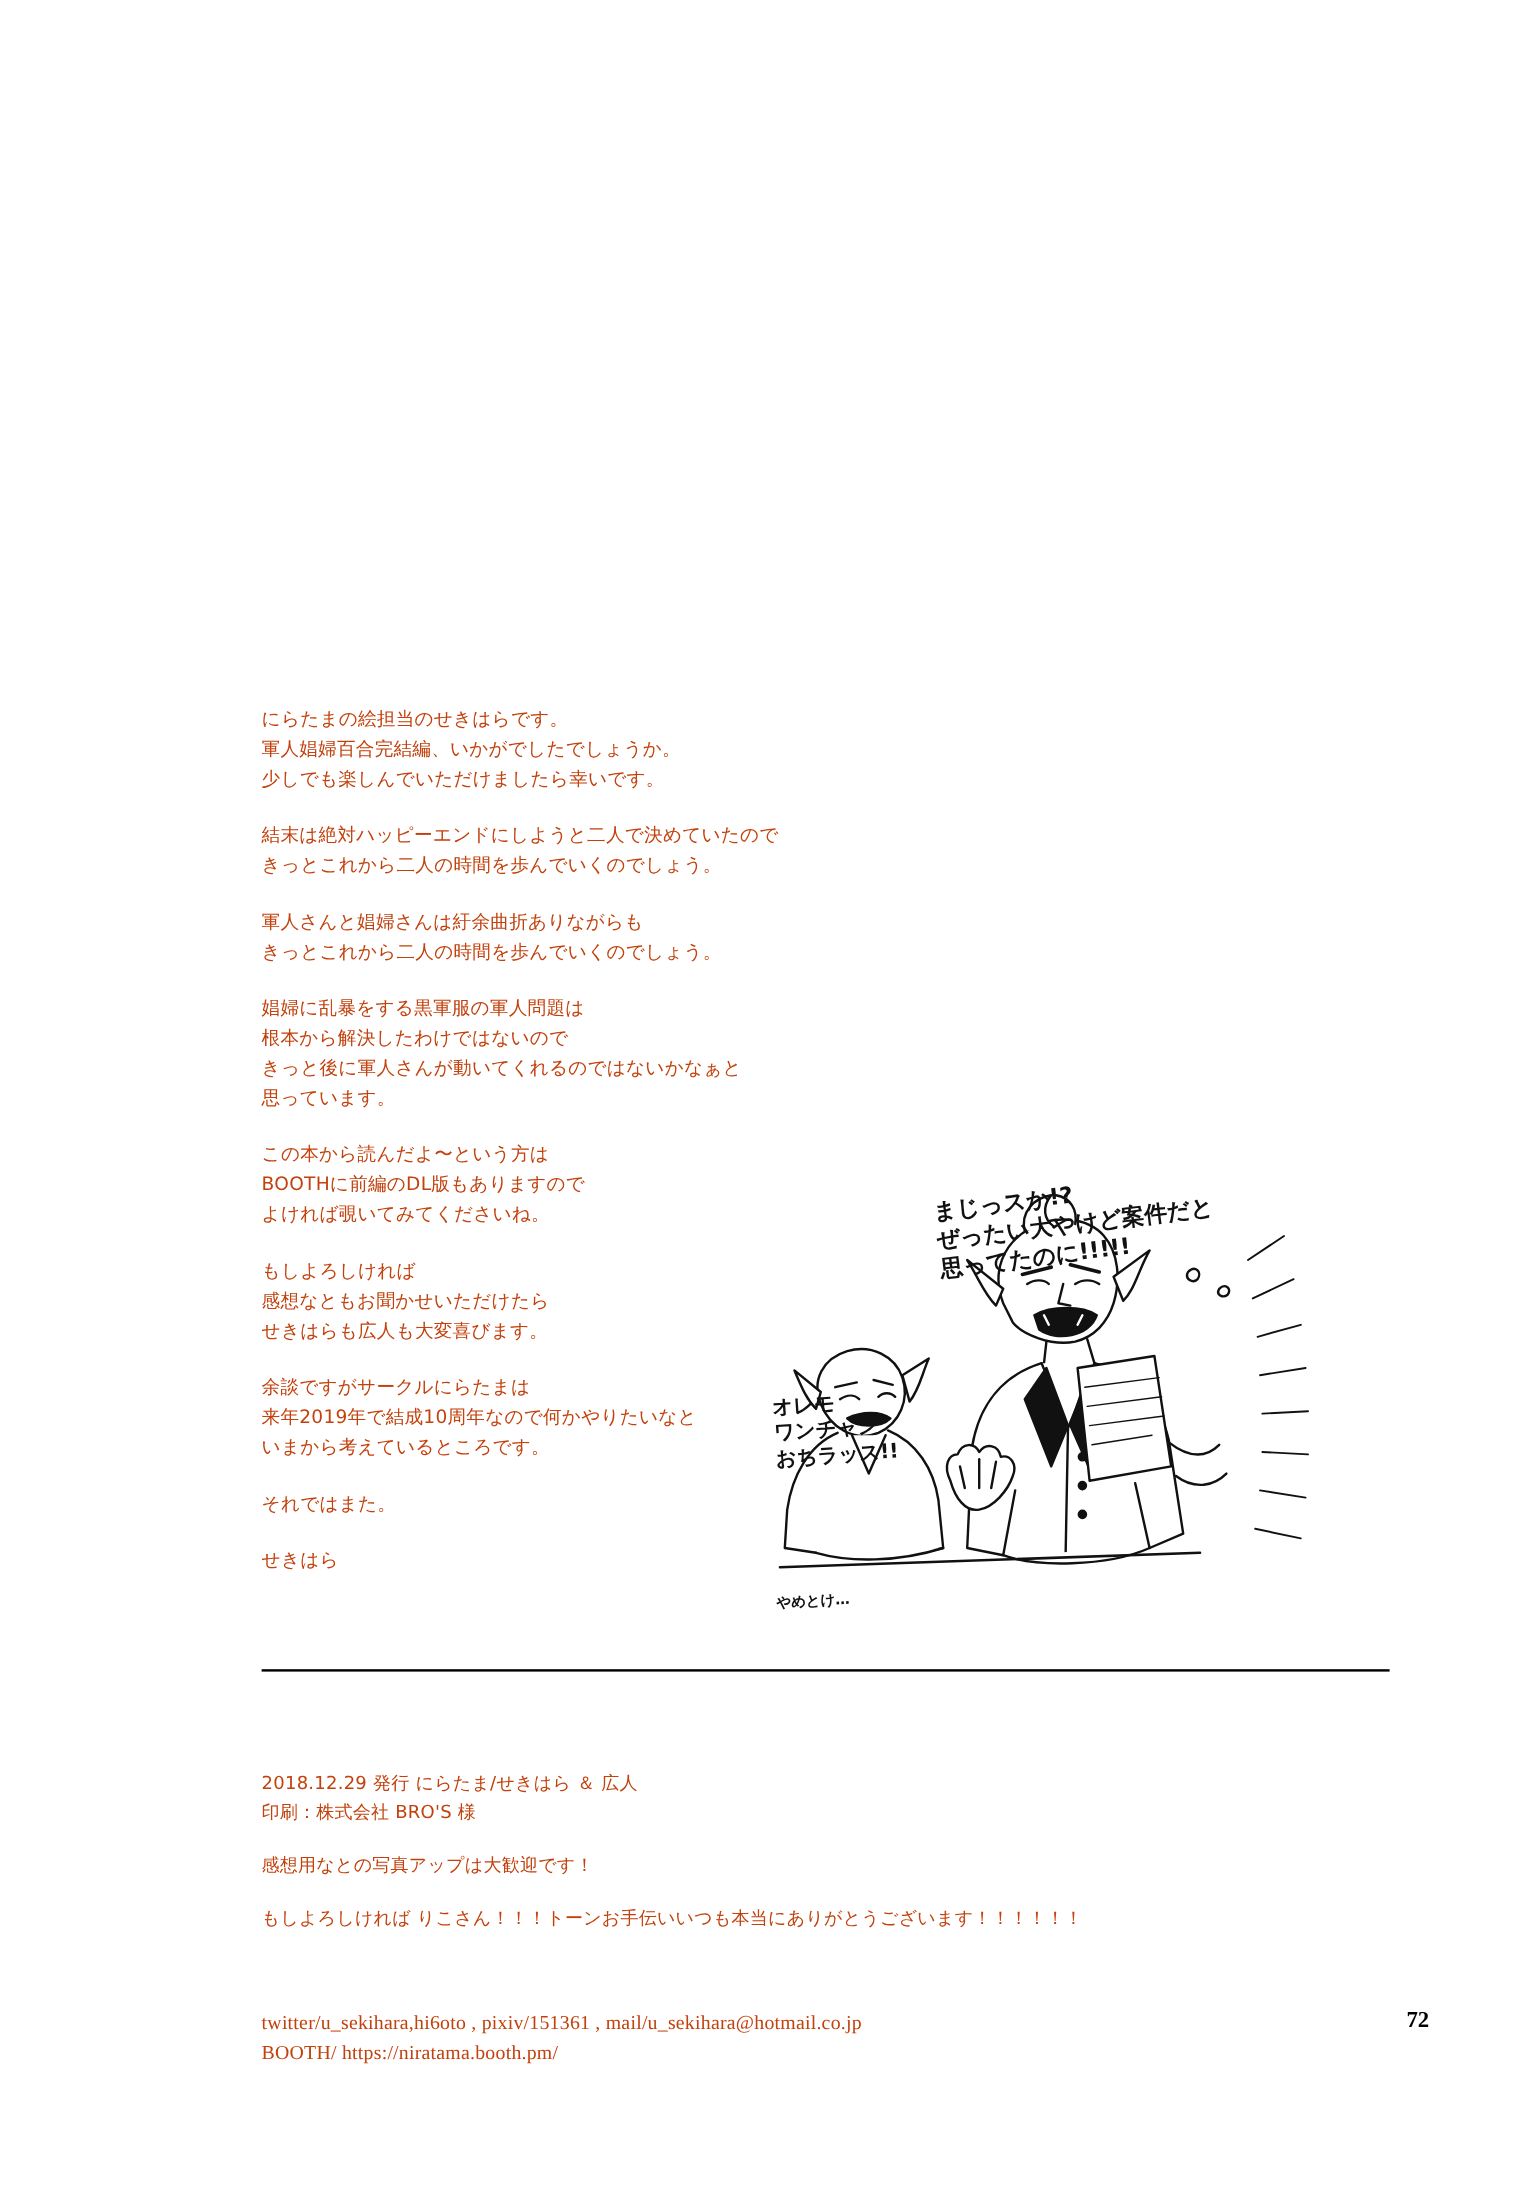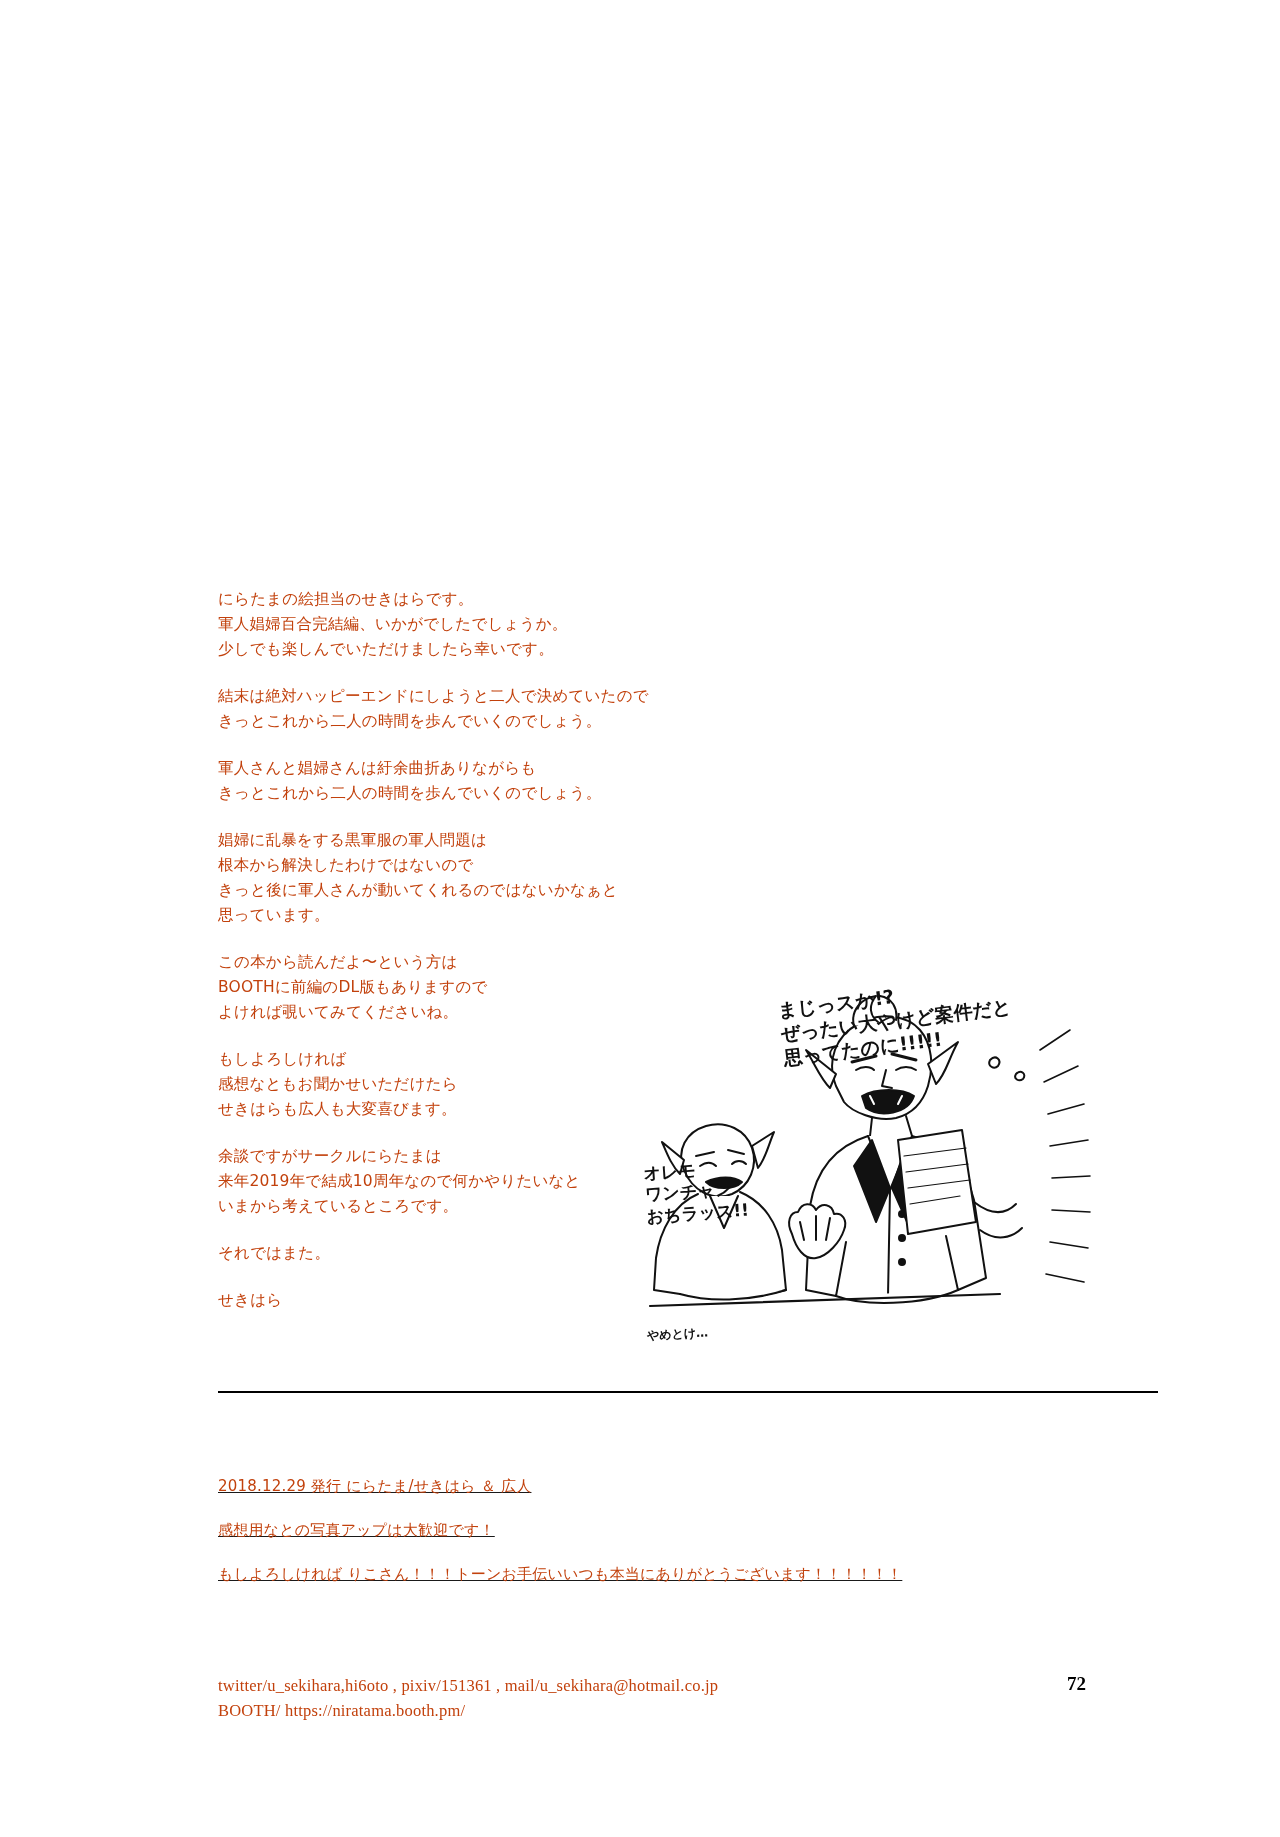--- a/index.html
+++ b/index.html
@@ -67,38 +67,38 @@
   .colophon {
     position: absolute;
     left: 218px;
     top: 1474px;
     width: 960px;
   }
   .colophon .line {
     font-size: 15px;
     line-height: 24px;
   }
-  .colophon .blk { margin-bottom: 20px; text-decoration: underline; }
+  .colophon .blk { margin-bottom: 20px; }
   .colophon .blk:last-child { margin-bottom: 0; }
 
   
   .footer {
     position: absolute;
     left: 218px;
     top: 1673px;
     width: 960px;
   }
   .footer .line {
     font-family: "Liberation Serif", serif;
     font-size: 16.5px;
     line-height: 25px;
   }
   .page-number {
     position: absolute;
-    left: 1067px;
+    left: 1172px;
     top: 1673px;
     font-family: "Liberation Serif", serif;
     font-size: 19px;
     font-weight: bold;
     color: #000;
   }
 
   
   .illus {
     position: absolute;
@@ -292,20 +292,21 @@
     <span>やめとけ…</span>
   </div>
 
   <div class="title-wrap">
     <div class="rule"></div>
   </div>
 
   <div class="colophon">
     <div class="blk">
       <span class="line">2018.12.29  発行  にらたま/せきはら ＆ 広人</span>
+      <span class="line">印刷：株式会社  BRO'S  様</span>
     </div>
     <div class="blk">
       <span class="line">感想用なとの写真アップは大歓迎です！</span>
     </div>
     <div class="blk">
       <span class="line">もしよろしければ  りこさん！！！トーンお手伝いいつも本当にありがとうございます！！！！！！</span>
     </div>
   </div>
 
   <div class="footer">

